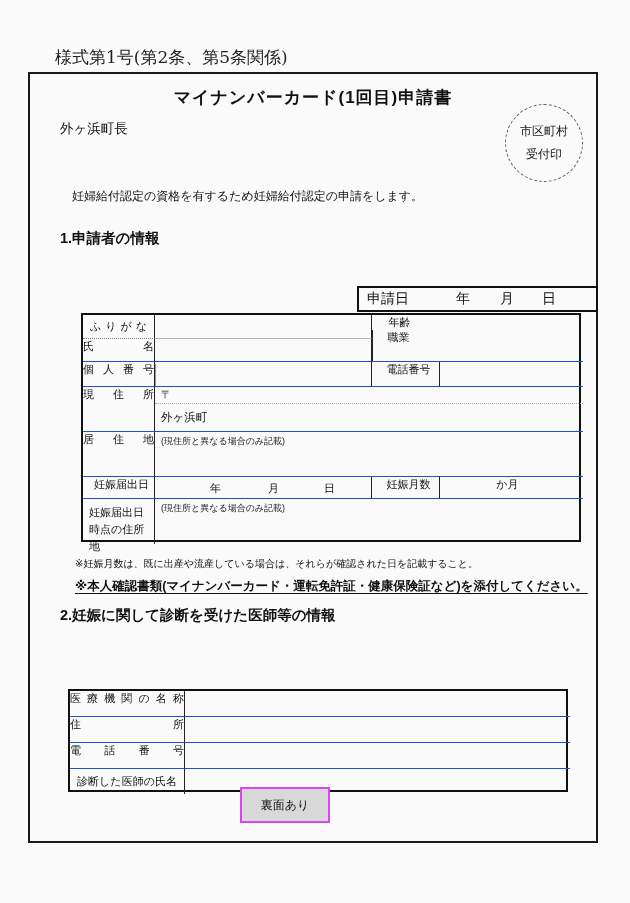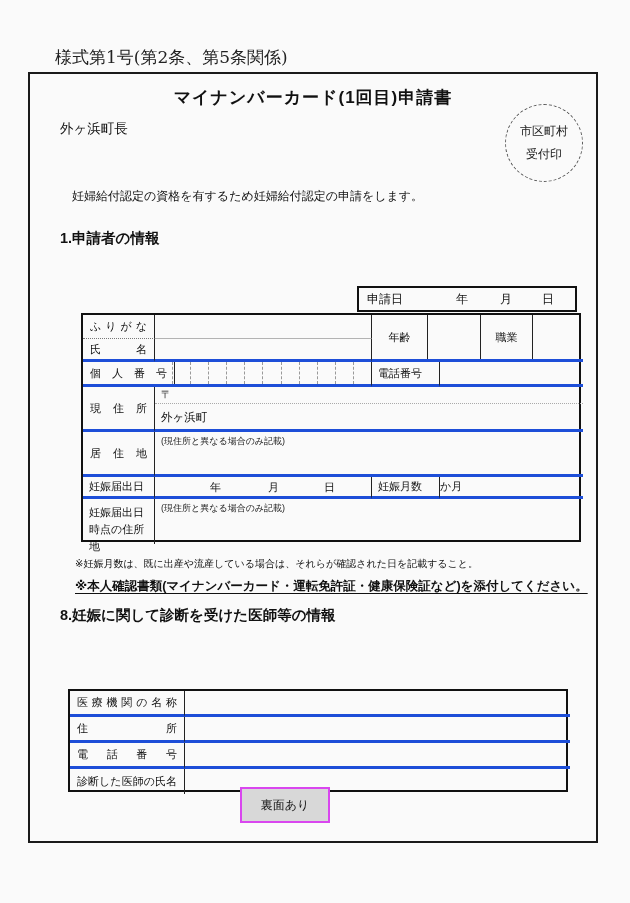--- a/index.html
+++ b/index.html
@@ -26,35 +26,35 @@
     border:1.5px dashed #555;border-radius:50%;box-sizing:border-box;
     display:flex;flex-direction:column;justify-content:center;align-items:center;
     font-size:12px;line-height:1.9;color:#222;text-align:right;
   }
   .declaration{position:absolute;left:42px;top:114px;font-size:12px;}
   .sec-heading{position:absolute;font-size:14.5px;font-weight:bold;}
   .h1{left:30px;top:155px;}
   .h2{left:30px;top:532px;}
 
   .adate{
-    position:absolute;left:327px;top:212px;width:220px;height:26px;
-    border:2px solid #111;box-sizing:border-box;font-size:12px;
+    position:absolute;left:327px;top:212px;width:241px;height:26px;
+    border:2px solid #111;box-sizing:border-box;font-size:14px;
   }
   .adate span{position:absolute;top:50%;transform:translateY(-50%);}
   .adate .a0{left:8px;} .adate .a1{left:97px;} .adate .a2{left:141px;} .adate .a3{left:183px;}
 
   .tbl{position:absolute;border:2px solid #111;box-sizing:border-box;}
   .t1{left:38px;top:239px;width:500px;height:229px;margin-left:13px;}
   .t2{left:38px;top:586px;width:500px;height:103px;margin-top:29px;}
   .cell{
     position:absolute;box-sizing:border-box;font-size:11px;
     display:flex;align-items:center;
   }
   .br{border-right:1px solid #222;}
-  .bb{border-bottom:3px solid #1d4ed8;}
+  .bb{border-bottom:1px solid #1d4ed8;flex-direction:column;}
   .bbdot{border-bottom:1px dotted #777;}
   .bbgray{border-bottom:1px solid #b3b3b3;}
   .jtext{display:block;text-align:justify;text-align-last:justify;padding:0 7px;width:100%;}
   .padl{padding-left:6px;}
   .small{font-size:9px;color:#222;}
   .topnote{align-items:flex-start;padding-top:3px;}
 
   .agegrid{display:flex;align-items:stretch;padding:0;}
   .agegrid>div{display:flex;align-items:center;justify-content:center;box-sizing:border-box;}
   .agegrid>div+div{border-left:1px solid #222;}
@@ -127,21 +127,21 @@
         <div style="width:55px;">
           <span>年齢</span>
         </div>
         <div style="width:53px;"></div>
         <div style="width:52px;">
           <span>職業</span>
         </div>
         <div style="flex:1;"></div>
       </div>
 
-      <div class="cell br bb" style="left:0;top:47px;width:92px;height:25px;">
+      <div class="cell br bb" style="left:0;top:47px;width:72px;height:25px;">
         <span class="jtext">個人番号</span>
       </div>
       <div class="cell br bb pngrid" style="left:72px;top:47px;width:217px;height:25px;">
         <div class="pn-cell"></div>
         <div class="pn-cell"></div>
         <div class="pn-cell"></div>
         <div class="pn-cell"></div>
         <div class="pn-cell"></div>
         <div class="pn-cell"></div>
         <div class="pn-cell"></div>
@@ -197,21 +197,21 @@
         </span>
       </div>
       <div class="cell topnote padl small" style="left:72px;top:184px;width:428px;height:45px;">
         <span>(現住所と異なる場合のみ記載)</span>
       </div>
     </div>
 
     <div class="note1">※妊娠月数は、既に出産や流産している場合は、それらが確認された日を記載すること。</div>
     <div class="note2">※本人確認書類(マイナンバーカード・運転免許証・健康保険証など)を添付してください。</div>
 
-    <div class="sec-heading h2">8.妊娠に関して診断を受けた医師等の情報</div>
+    <div class="sec-heading h2">2.妊娠に関して診断を受けた医師等の情報</div>
 
     <div class="tbl t2">
       <div class="cell br bb" style="left:0;top:0;width:115px;height:26px;">
         <span class="jtext">医療機関の名称</span>
       </div>
       <div class="cell bb" style="left:115px;top:0;width:385px;height:26px;"></div>
 
       <div class="cell br bb" style="left:0;top:26px;width:115px;height:26px;">
         <span class="jtext">住所</span>
       </div>

